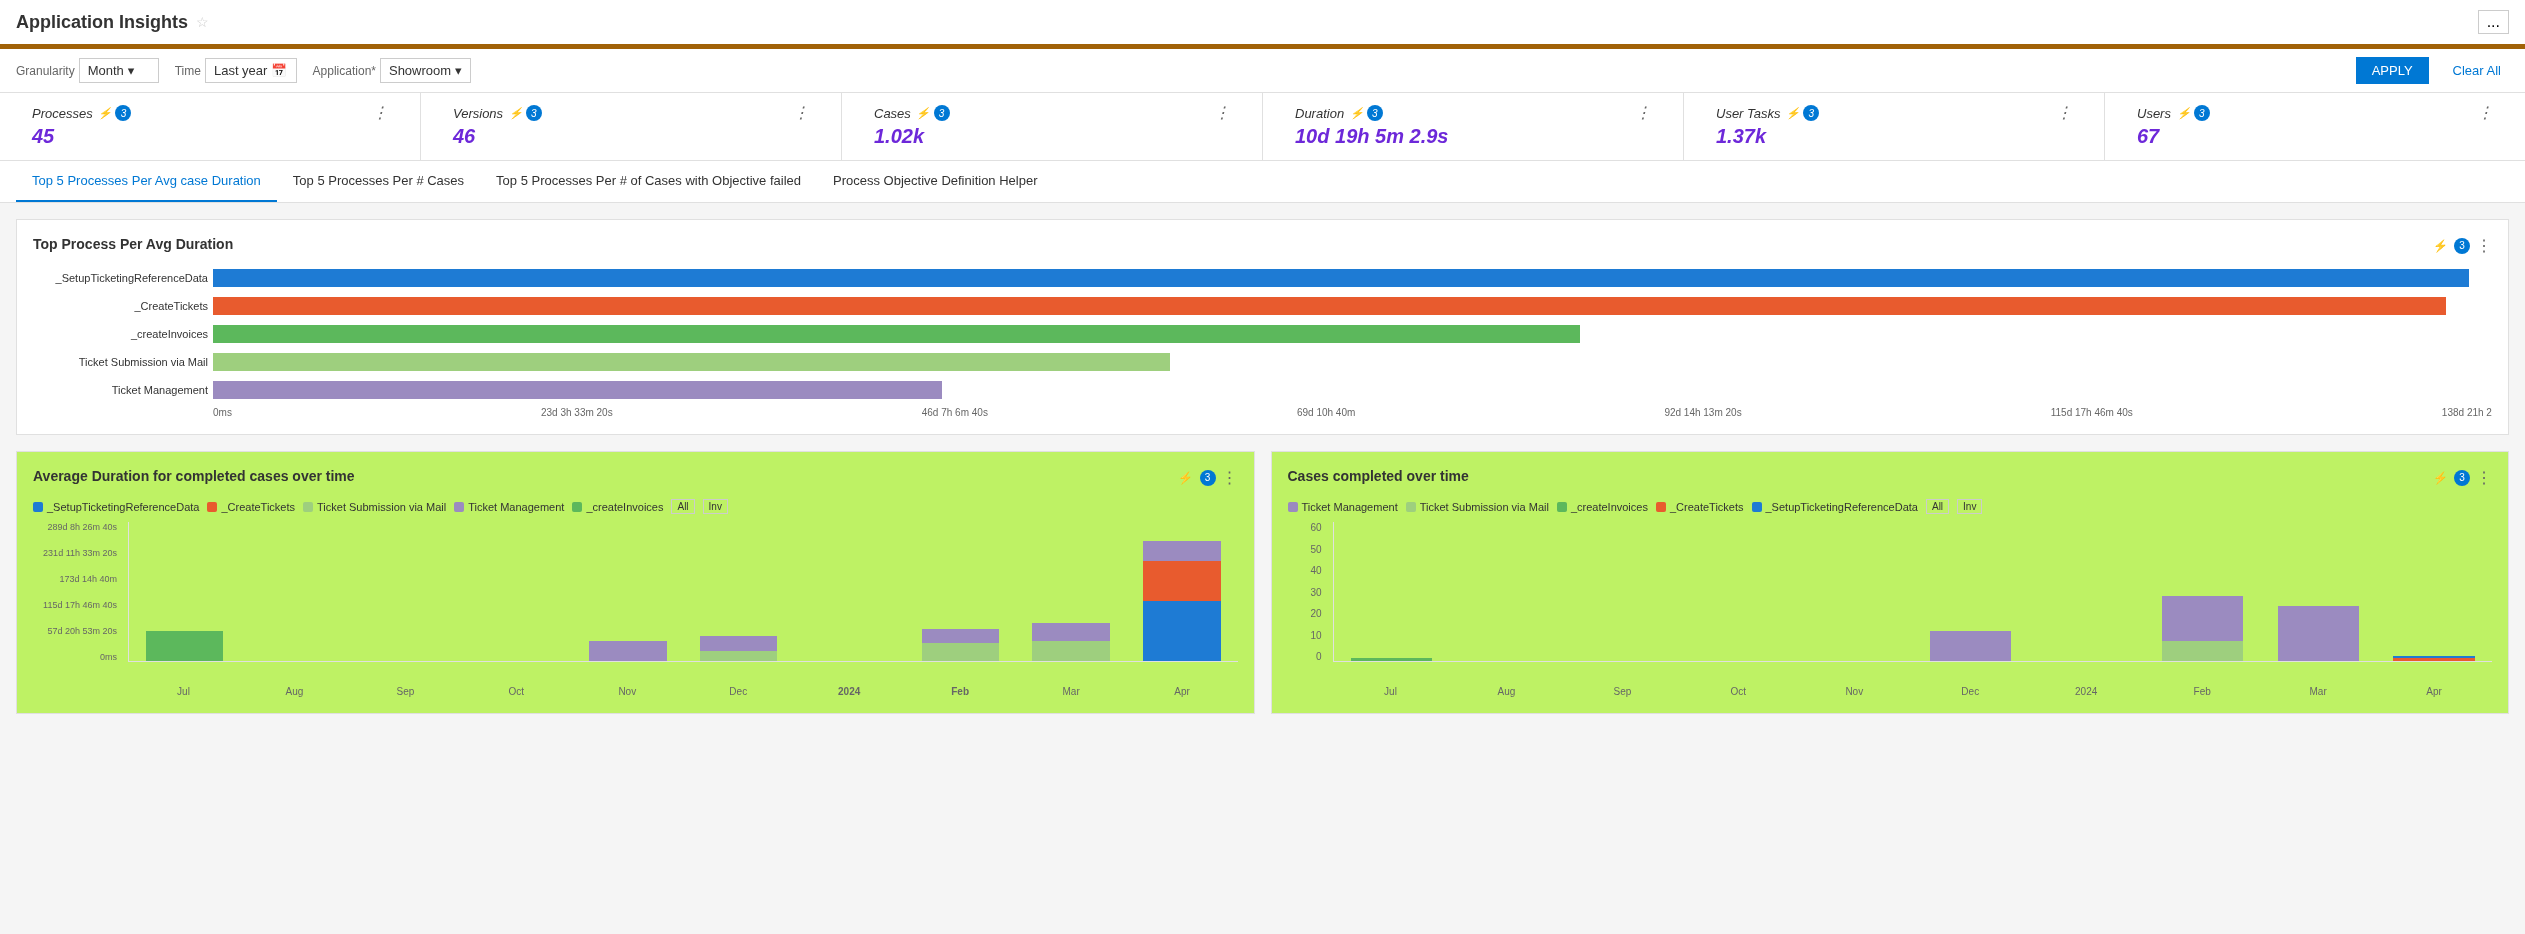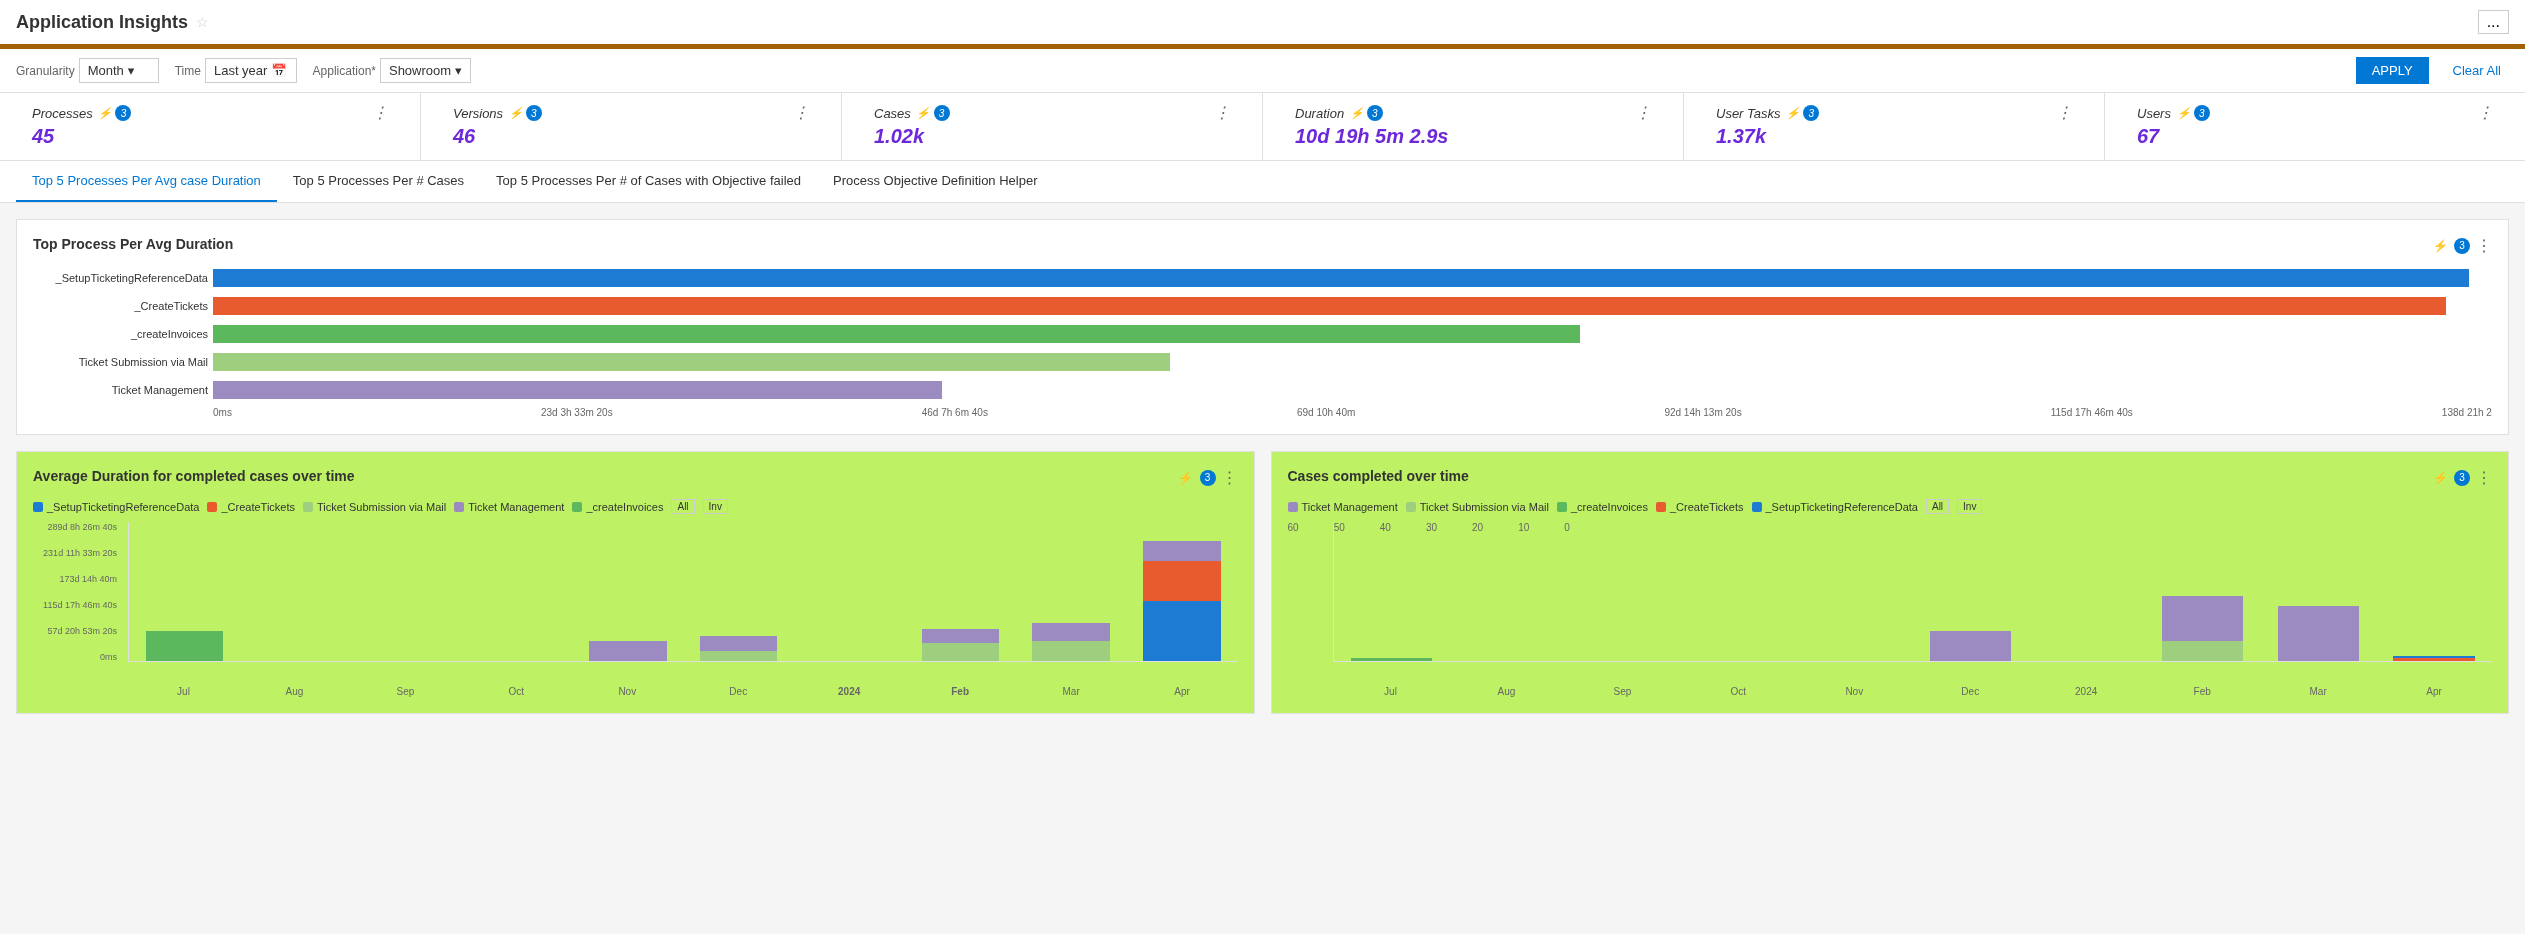--- a/index.html
+++ b/index.html
@@ -360,21 +360,21 @@
           </div>
           <div class="legend-item">
             <div class="legend-dot" style="background:#1e7bd4;"></div>
             <span>_SetupTicketingReferenceData</span>
           </div>
           <span class="legend-badge">All</span>
           <span class="legend-badge">Inv</span>
         </div>
       <div class="grouped-bar-chart">
         <div style="position:relative; height:160px;">
-          <div class="y-axis" id="cases-y-axis" style="position:absolute;left:0;top:0;height:140px;width:40px;display:flex;flex-direction:row;justify-content:space-between;text-align:right;padding-right:6px;gap:35px;">
+          <div class="y-axis" id="cases-y-axis" style="position:absolute;left:0;top:0;height:140px;width:40px;display:flex;flex-direction:column;justify-content:space-between;text-align:right;padding-right:6px;">
               <div class="y-label" style="font-size: 10px;">60</div>
               <div class="y-label" style="font-size: 10px;">50</div>
               <div class="y-label" style="font-size: 10px;">40</div>
               <div class="y-label" style="font-size: 10px;">30</div>
               <div class="y-label" style="font-size: 10px;">20</div>
               <div class="y-label" style="font-size: 10px;">10</div>
               <div class="y-label" style="font-size: 10px;">0</div>
             </div>
           <div id="cases-bars" style="position:absolute;left:45px;right:0;top:0;height:140px;display:flex;align-items:flex-end;border-left:1px solid #e0e0e0;border-bottom:1px solid #e0e0e0;">
               <div style="flex: 1 1 0%; display: flex; align-items: flex-end; justify-content: center;">

